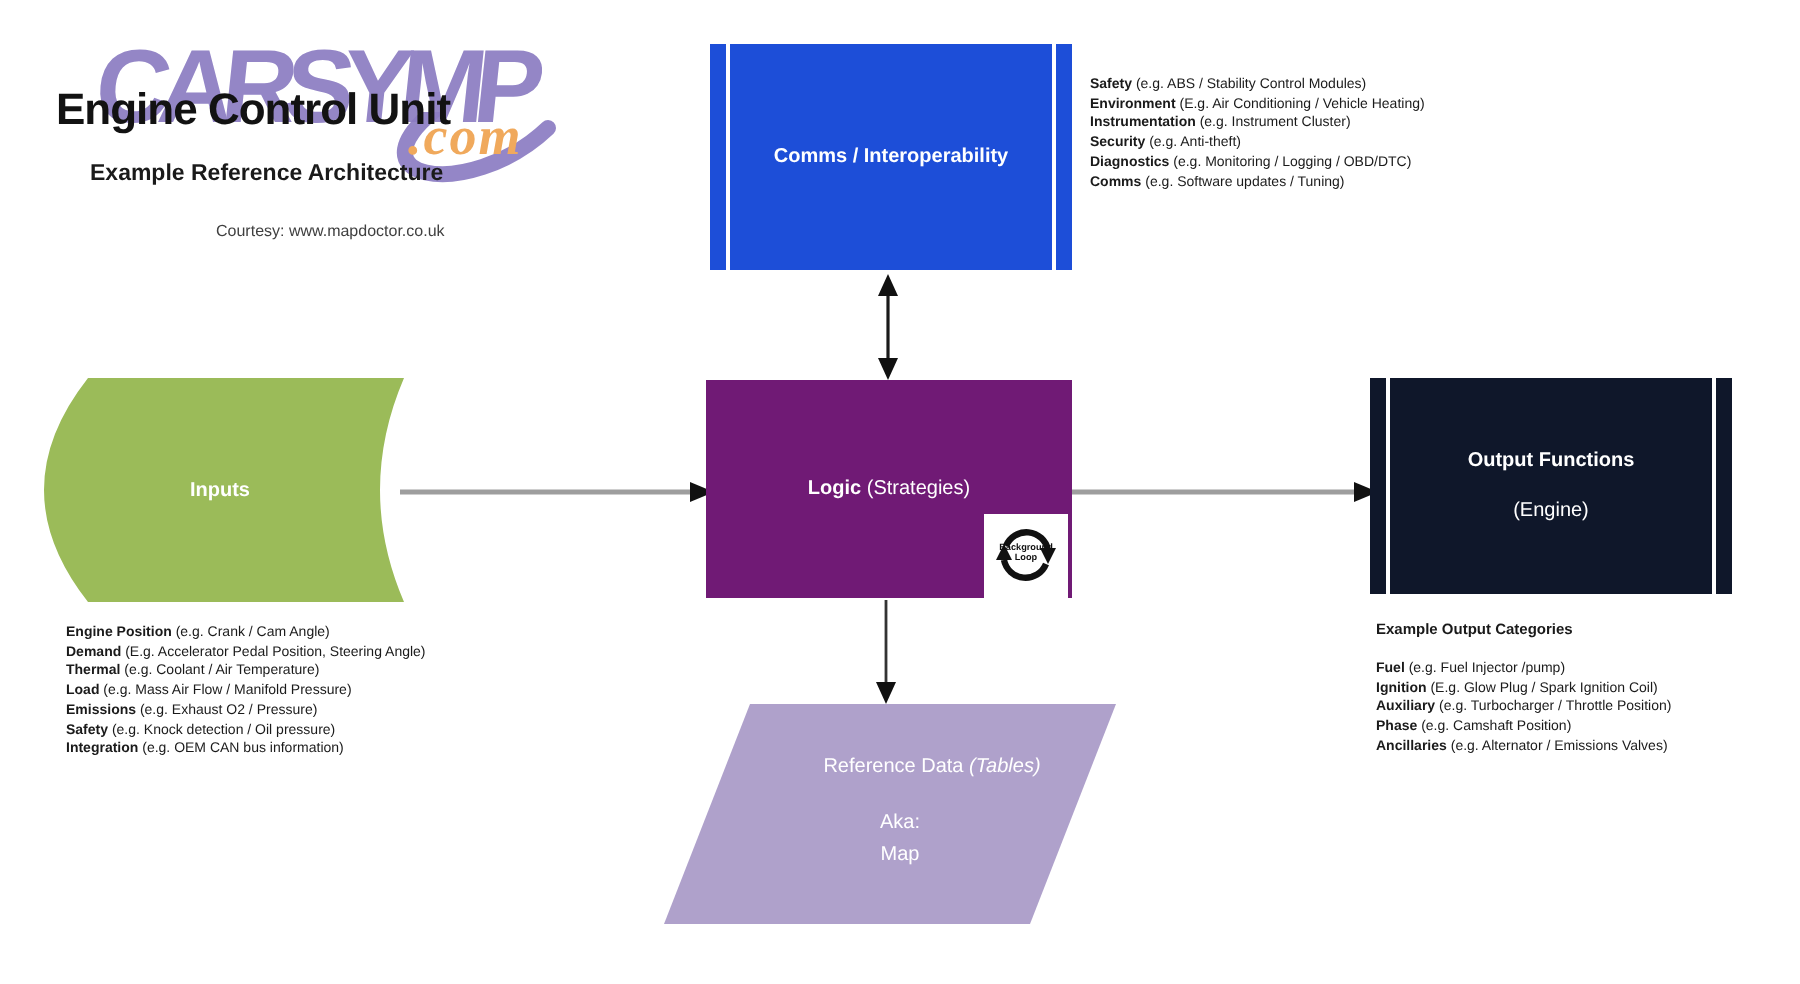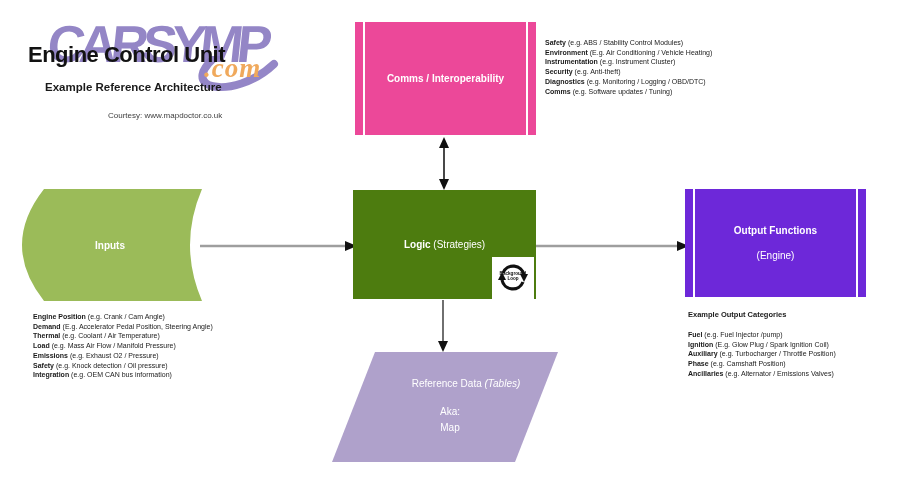--- a/index.html
+++ b/index.html
@@ -84,27 +84,27 @@
 
   <div class="logo-word" style="color: rgb(139, 124, 194);">CARSYMP</div>
   <svg class="logo-swoosh" width="160" height="44" viewBox="0 0 160 44">
     <path d="M 86,-6 C 30,34 96,46 136,8" fill="none" stroke="#8B7CC2" stroke-width="8" stroke-linecap="round" opacity="0.92"></path>
   </svg>
   <div class="logo-com" style="color: rgb(240, 169, 92);">.com</div>
   <div class="page-title">Engine Control Unit</div>
   <div class="page-subtitle">Example Reference Architecture</div>
   <div class="courtesy">Courtesy: www.mapdoctor.co.uk</div>
 
-  <div class="node comms-box" style="background-color: #ec4899;">
+  <div class="node comms-box" style="background-color: #1d4ed8;">
     <span class="vline l"></span>
     <span class="vline r"></span>
     <span>Comms / Interoperability</span>
   </div>
 
-  <div class="node logic-box" style="background-color: #4d7c0f;">
+  <div class="node logic-box" style="background-color: #701a75;">
     <span><b>Logic</b><span style="font-weight:normal"> (Strategies)</span></span>
   </div>
 
   <div class="loop-icon">
     <svg width="42" height="42" viewBox="0 0 42 42">
       <path d="M 11,16 A 11,11 0 0 1 32,18" fill="none" stroke="#111" stroke-width="3.2"></path>
       <polygon points="28,17 36,17 32,25" fill="#111"></polygon>
       <path d="M 31,25 A 11,11 0 0 1 10,23" fill="none" stroke="#111" stroke-width="3.2"></path>
       <polygon points="6,23 14,23 10,15" fill="#111"></polygon>
     </svg>
@@ -112,21 +112,21 @@
       <div>Background</div>
       <div>Loop</div>
     </div>
   </div>
 
   <svg class="inputs-svg" width="200" height="114" viewBox="0 0 200 114">
     <path d="M 38,1 H 196 Q 172,57 196,113 H 38 Q -6,57 38,1 Z" fill="#9BBB59"></path>
   </svg>
   <div class="inputs-label">Inputs</div>
 
-  <div class="node output-box" style="background-color: #6d28d9; text-align: right;">
+  <div class="node output-box" style="background-color: #0f172a; text-align: right;">
     <span class="vline l"></span>
     <span class="vline r"></span>
     <span>Output Functions</span>
     <span class="sub">(Engine)</span>
   </div>
 
   <svg class="ref-svg" width="240" height="114" viewBox="0 0 240 114">
     <polygon points="50,2 233,2 190,112 7,112" fill="#AFA1CB"></polygon>
   </svg>
   <div class="ref-title"><b>Reference Data</b><i> (Tables)</i></div>

